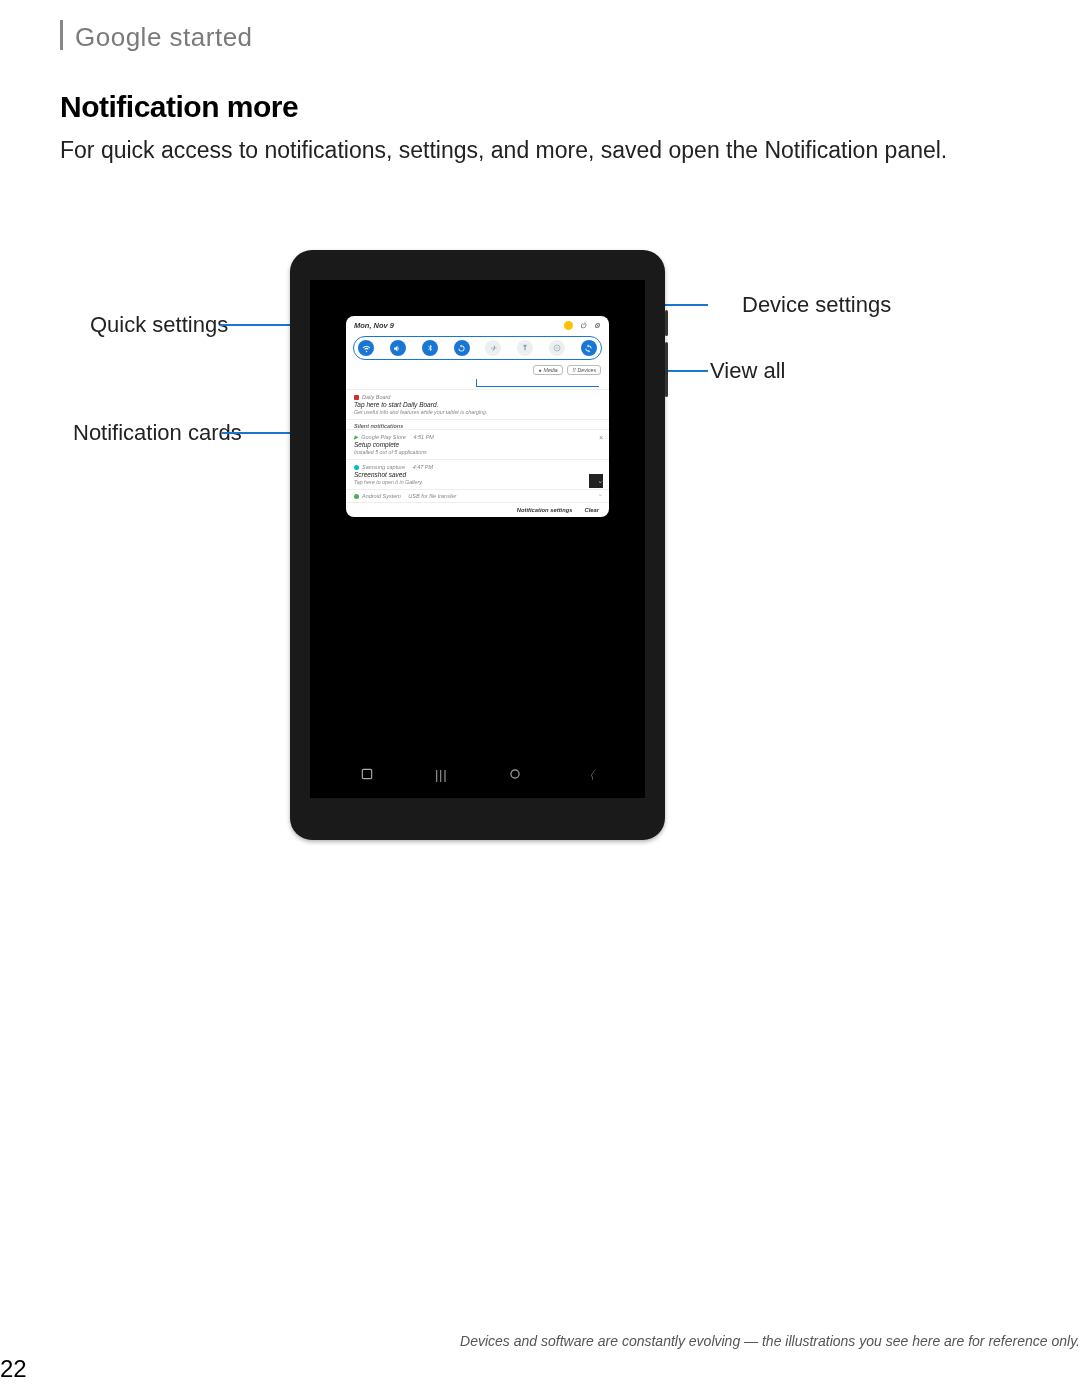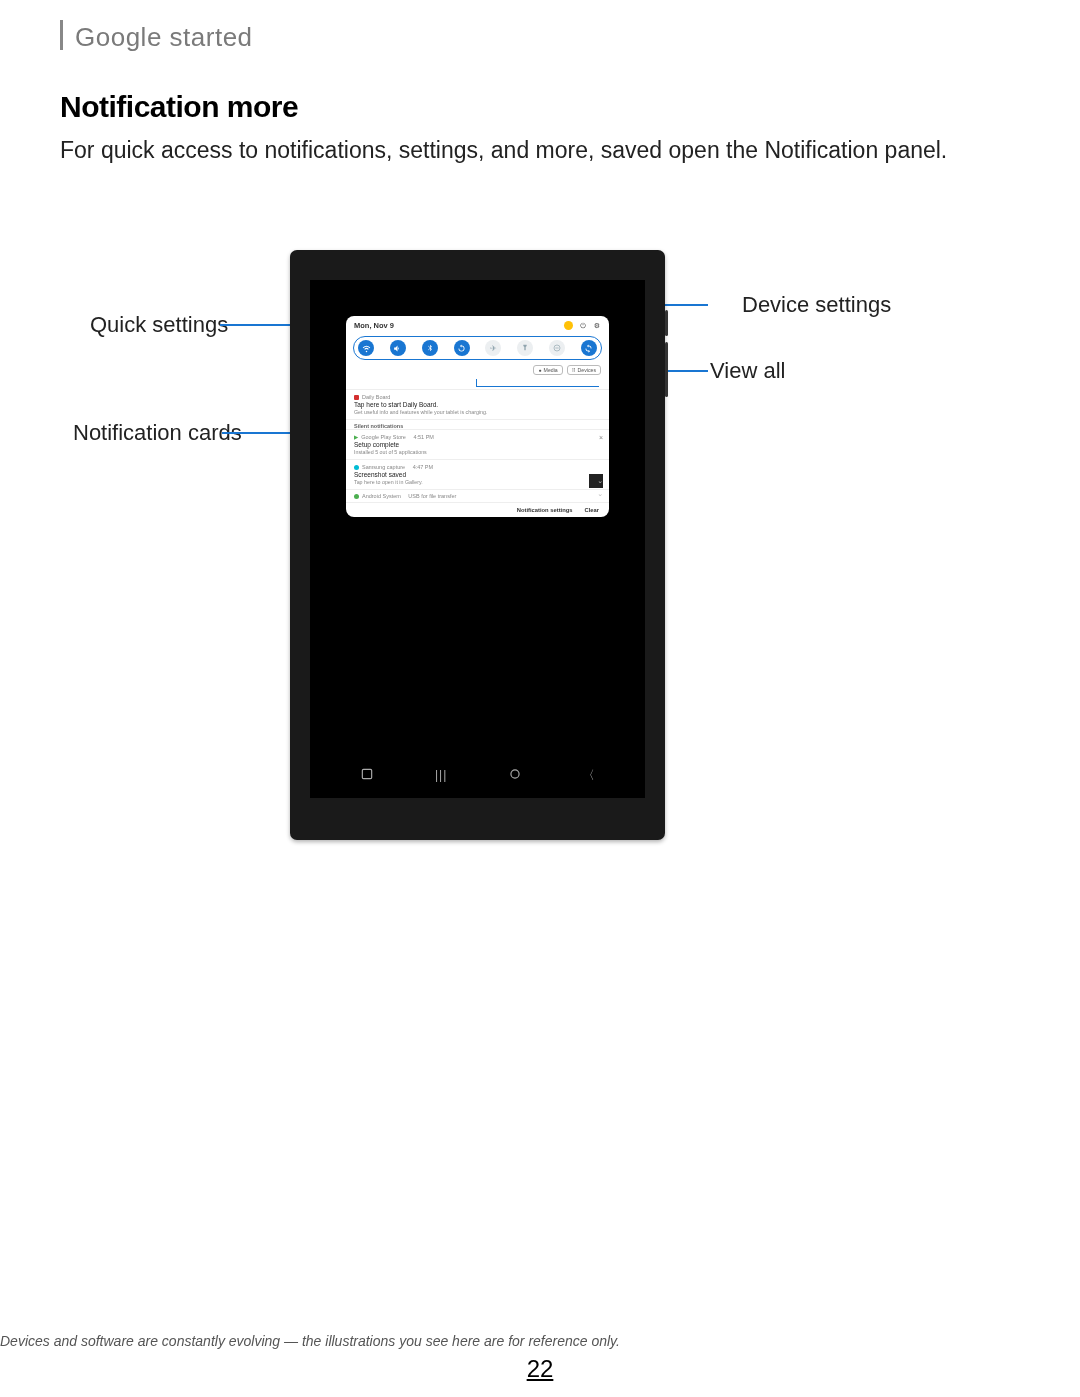--- a/index.html
+++ b/index.html
@@ -54,22 +54,23 @@
   }
 
   
   .tablet {
     position: absolute;
     left: 290px;
     top: 10px;
     width: 375px;
     height: 590px;
     background: #1a1a1a;
-    border-radius: 7px;
+    border-radius: 22px;
     box-shadow: 0 2px 4px rgba(0,0,0,.3);
+    font-style: italic;
   }
   .tablet-inner {
     position: absolute;
     left: 20px; right: 20px; top: 30px; bottom: 42px;
     background: #000;
   }
   .side-btn {
     position: absolute;
     right: -3px;
     top: 60px;
@@ -190,32 +191,31 @@
   .line {
     position: absolute;
     background: #1976d2;
     height: 1.5px;
   }
 
   .footer-note {
     position: absolute;
     bottom: 48px;
     left: 0; right: 0;
-    text-align: left;
+    text-align: right;
     font-size: 14px;
     font-style: italic;
     color: #555;
   }
   .page-number {
     position: absolute;
     bottom: 14px;
     left: 0; right: 0;
-    text-align: center;
+    text-align: left;
     font-size: 24px;
-    text-decoration: underline;
   }
 
   .app-dot { width:5px; height:5px; border-radius:1px; display:inline-block; }
 </style>
 </head>
 <body>
 
 <div class="vbar"></div>
 <div class="section-label">Google started</div>
 

